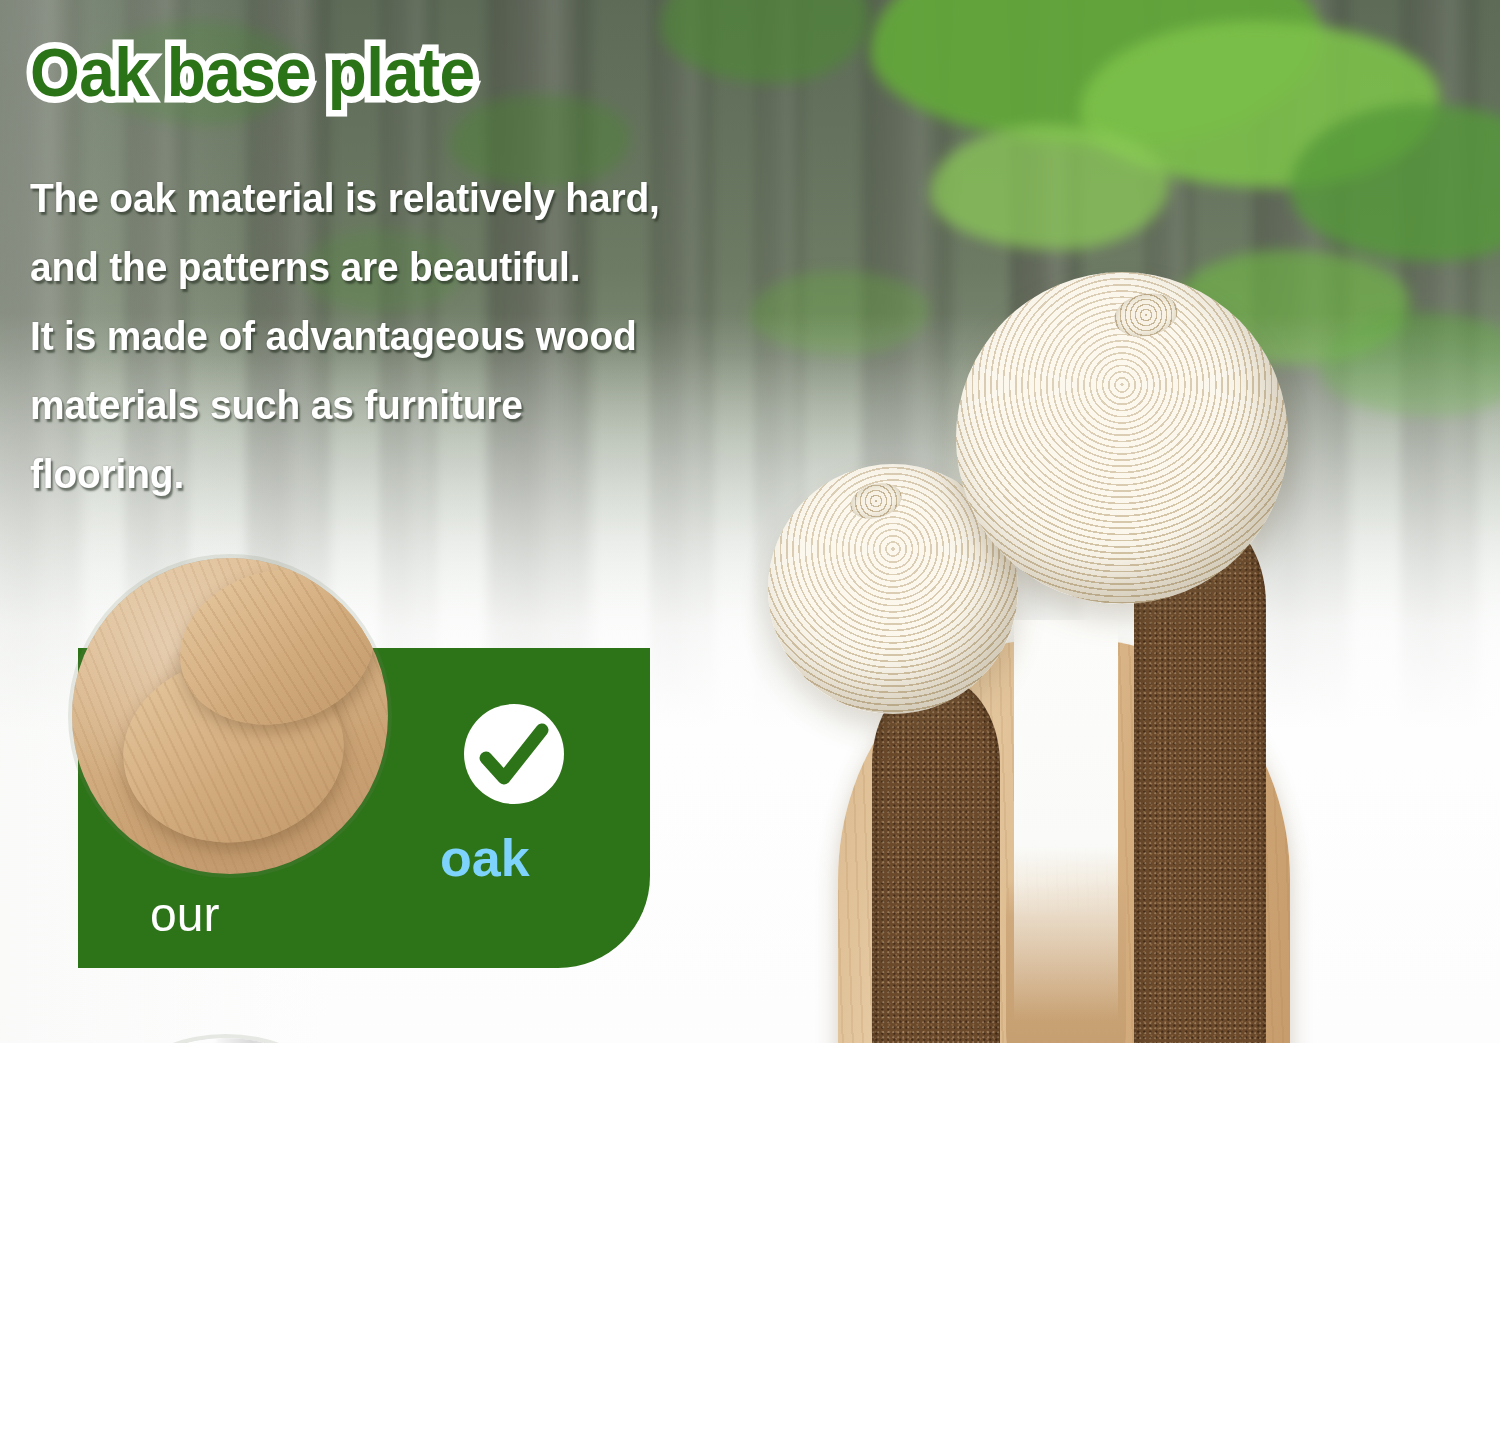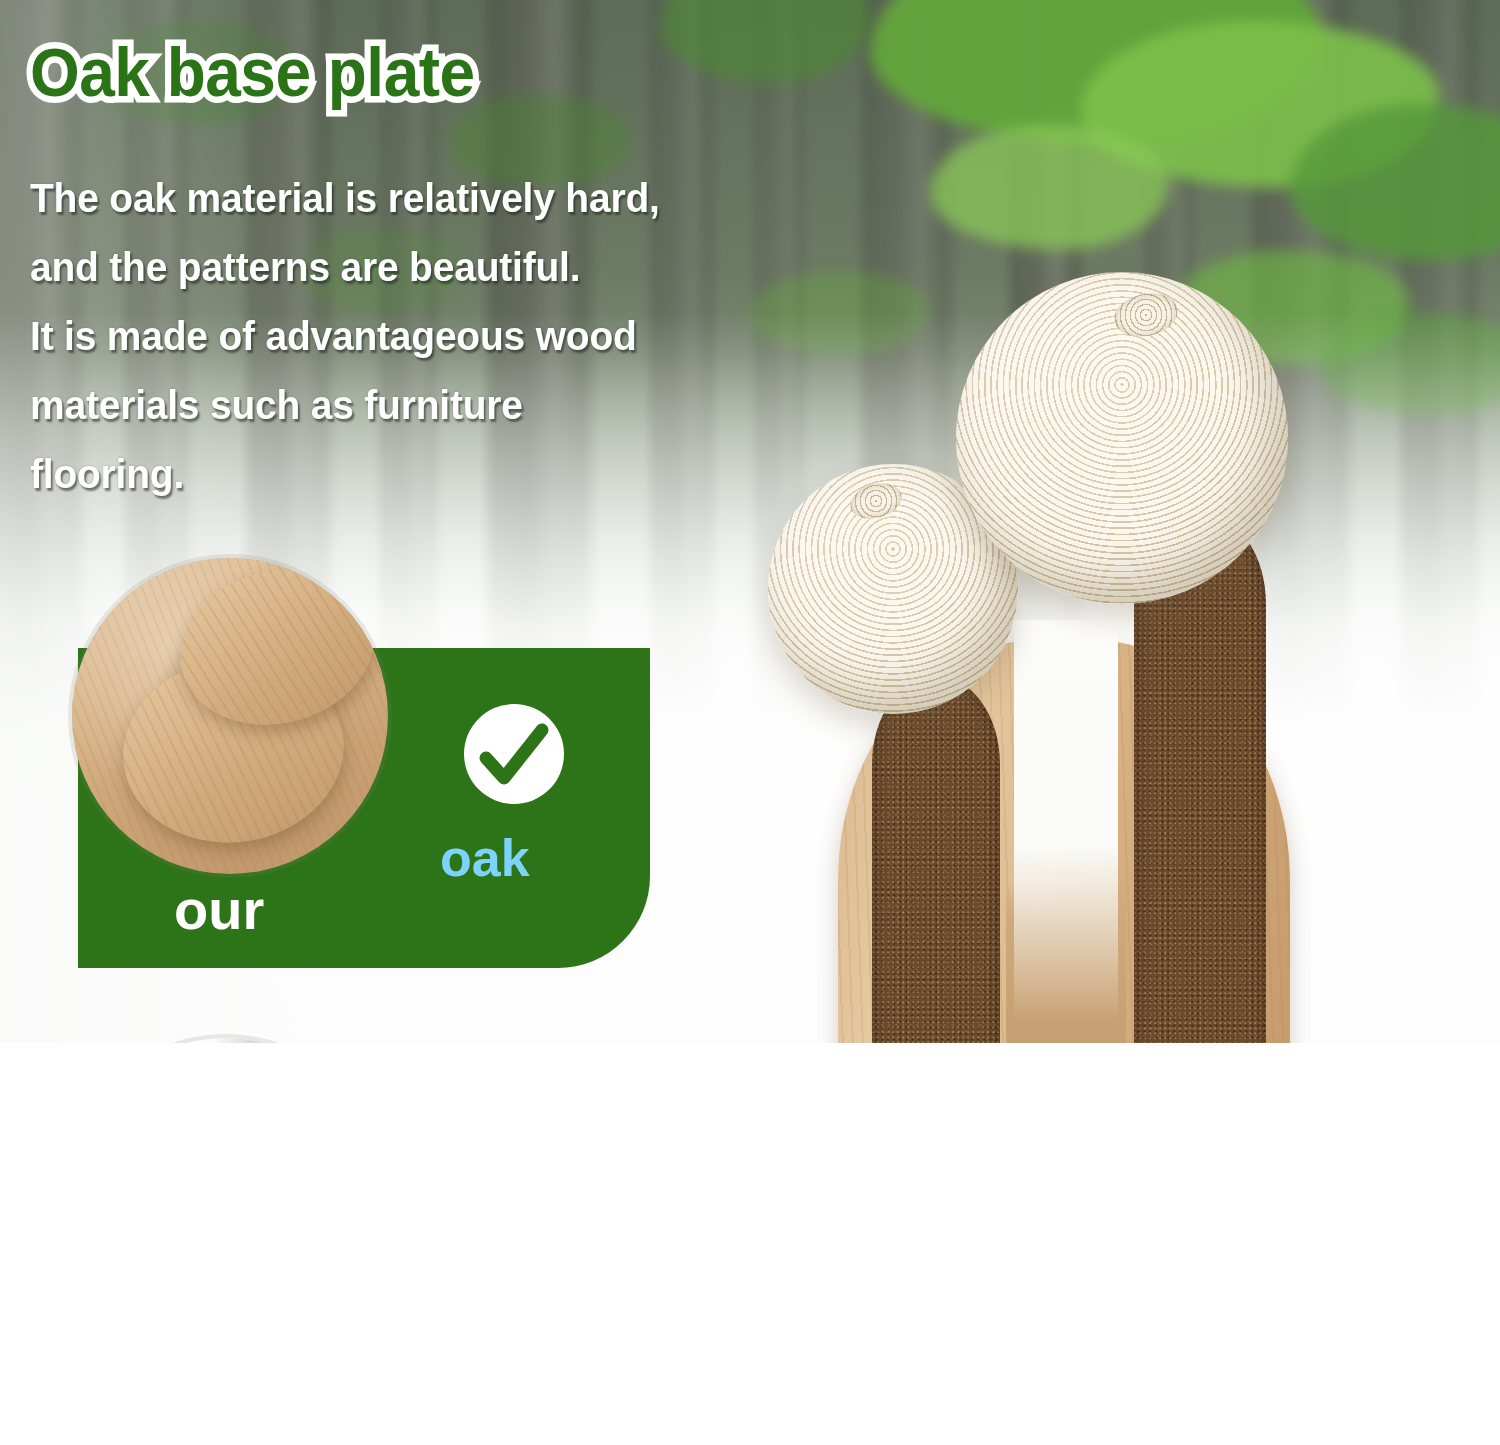--- a/index.html
+++ b/index.html
@@ -116,25 +116,24 @@
     background: #2d7318;
   }
   .card-other {
     left: 78px; top: 1118px;
     width: 572px; height: 320px;
     background: #535353;
   }
 
   .card-label {
     position: absolute;
-    font-size: 56px;
-    font-weight: 700;
+    font-size: 48px;
+    font-weight: 400;
     color: #ffffff;
     letter-spacing: 0px;
-    margin-left: 24px;
   }
   .label-our   { left: 72px;  bottom: 26px; }
   .label-other { left: 72px;  bottom: 26px; }
 
   .card-verdict {
     position: absolute;
     font-size: 52px;
     font-weight: 700;
     color: #7dd3fc;
   }

